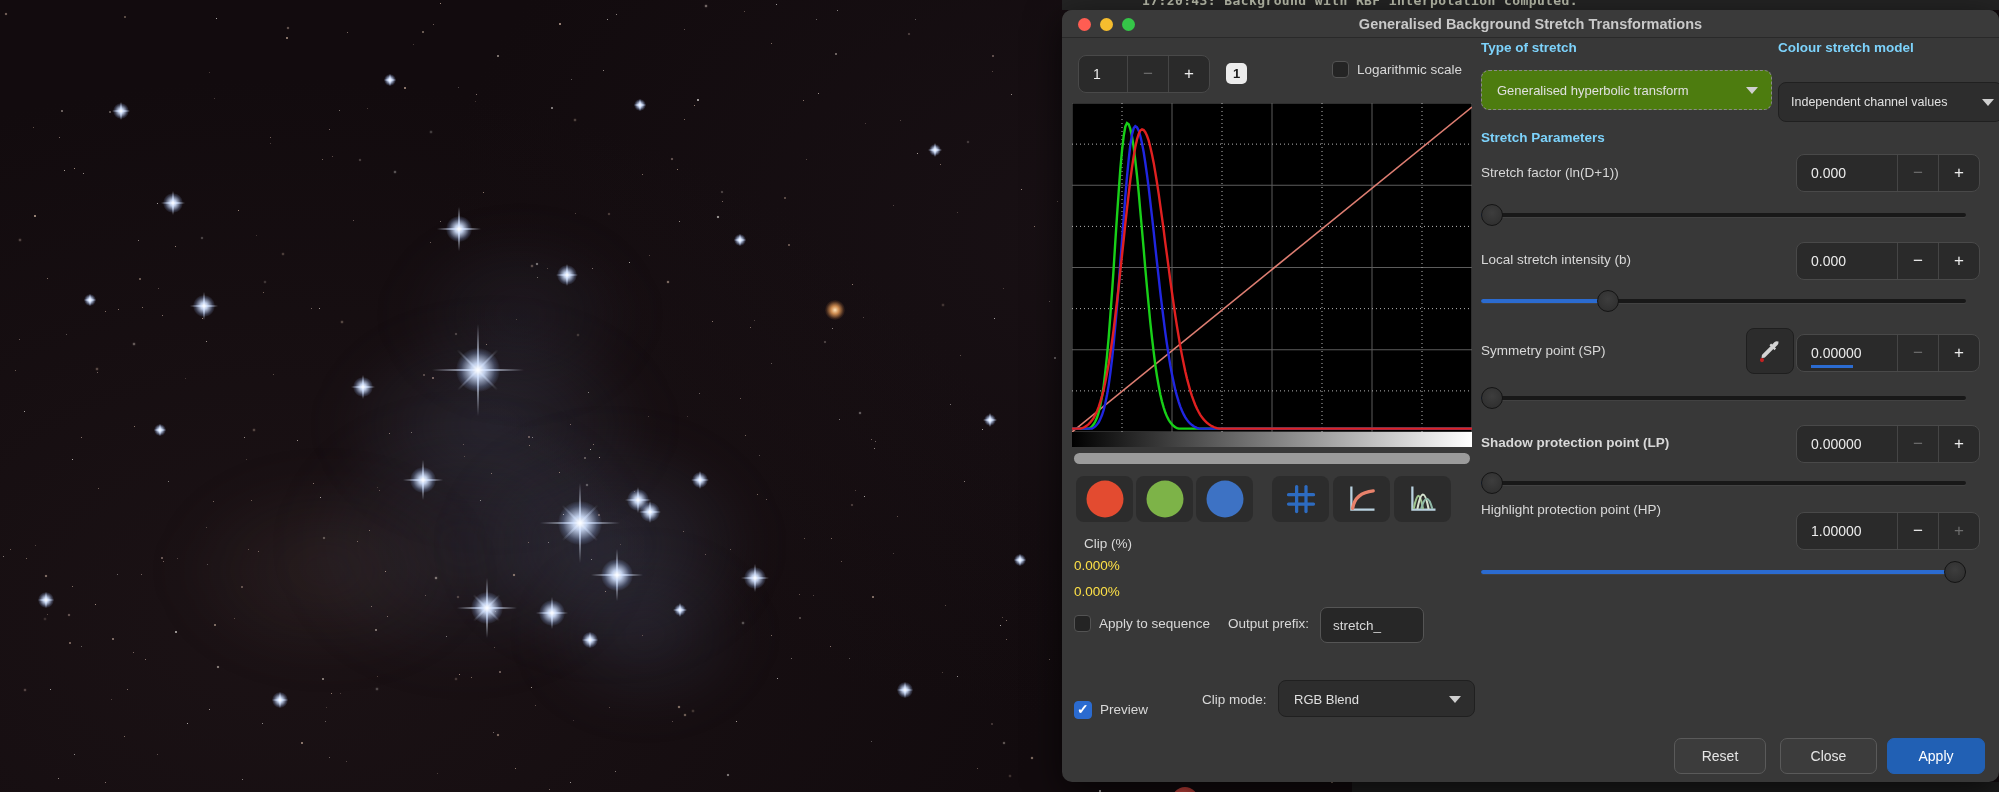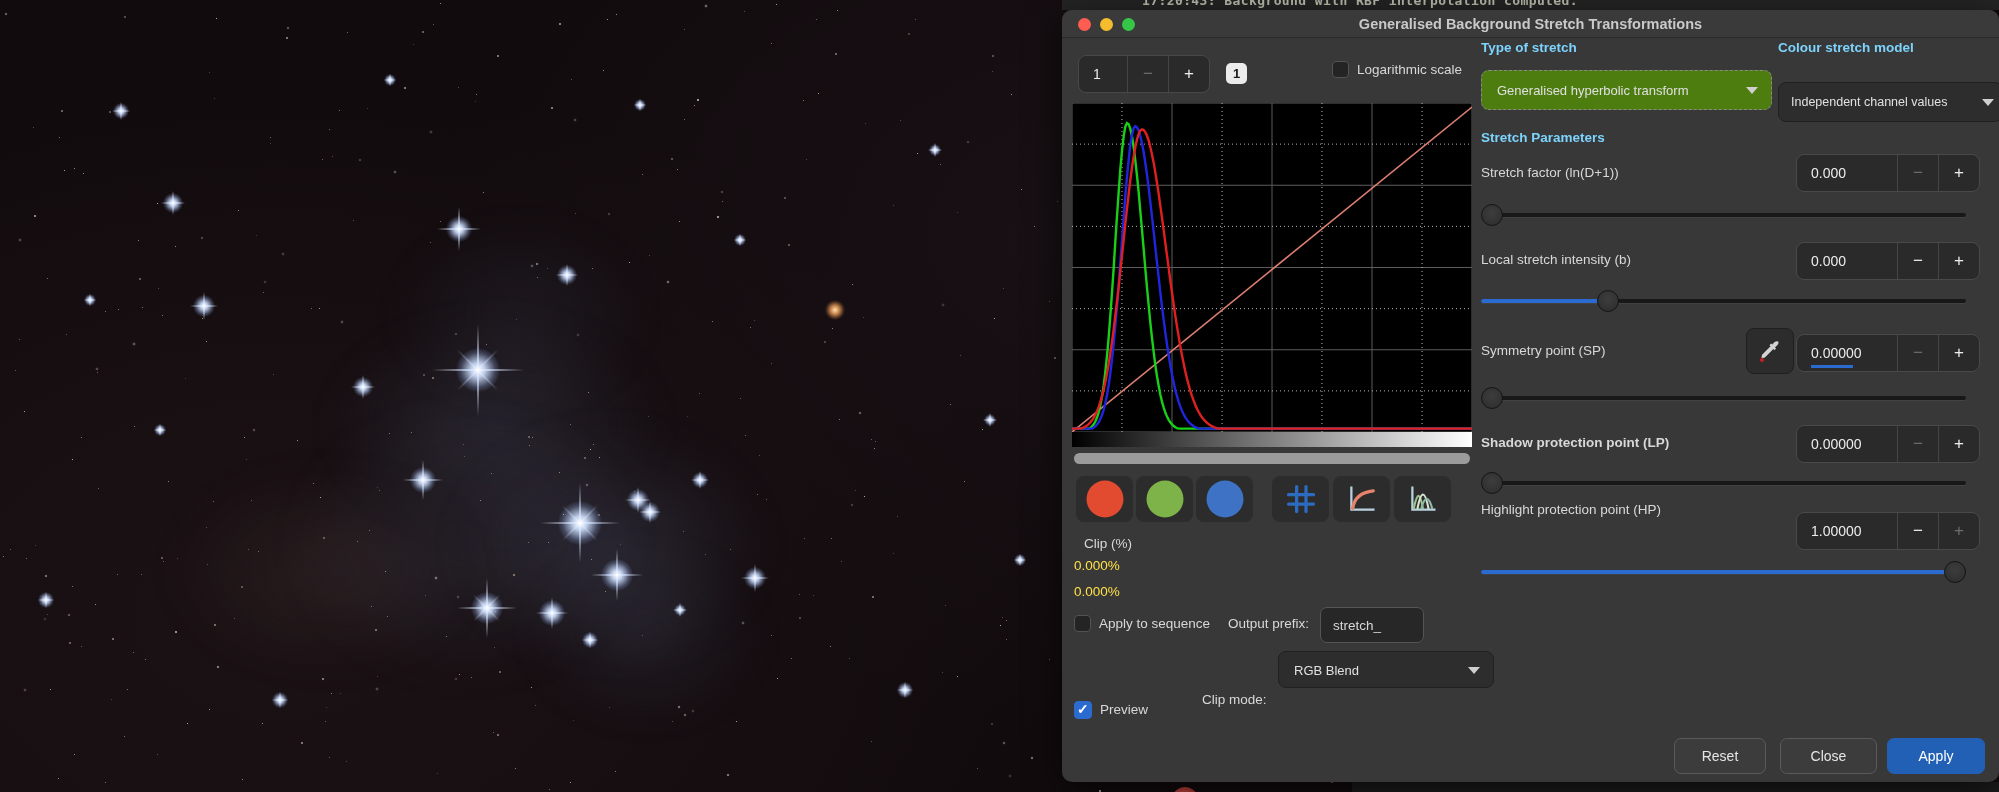--- a/index.html
+++ b/index.html
@@ -374,21 +374,21 @@
     <div class="label" style="left:22px; top:526px;">Clip (%)</div>
     <div class="label dimtext" style="left:12px; top:548px;">0.000%</div>
     <div class="label dimtext" style="left:12px; top:574px;">0.000%</div>
 
     <div class="checkbox" style="left:12px; top:605px;"></div>
     <div class="label" style="left:37px; top:606px;">Apply to sequence</div>
     <div class="label" style="left:166px; top:606px;">Output prefix:</div>
     <input class="textinput" style="left: 258px; top: 597px; width: 104px; height: 36px;" value="stretch_">
 
     <div class="label" style="left:140px; top:650px;margin-top:32px;">Clip mode:</div>
-    <div class="dropdown" style="left:216px; top:641px; width:216px; height:37px;">
+    <div class="dropdown" style="left:216px; top:670px; width:197px; height:37px;">
       <div class="dtext">RGB Blend</div>
       <div class="caret"></div>
     </div>
 
     <div class="checkbox on" style="left:12px; top:691px; width:18px; height:18px;"></div>
     <div class="label" style="left:38px; top:692px;">Preview</div>
 
     <div style="position:absolute; left:419px; top:0; width:508px; height:772px;">
 
       <div class="label bold" style="left:0; top:30px;">Type of stretch</div>

